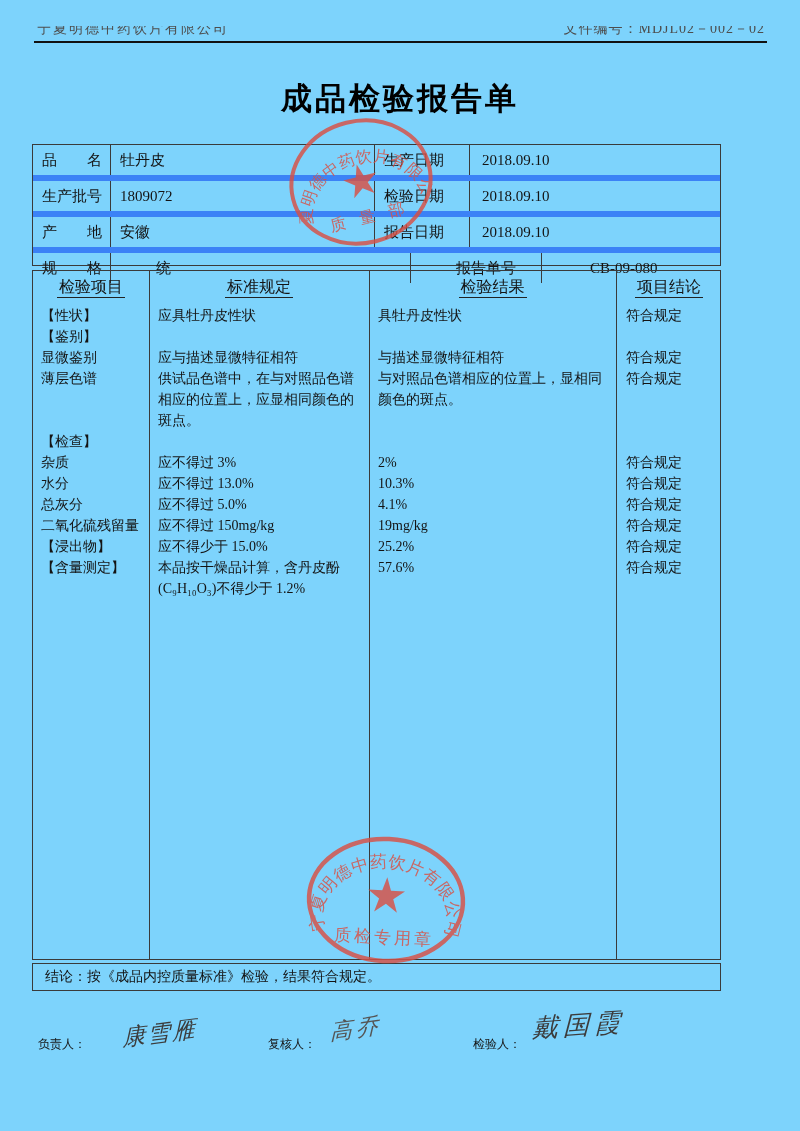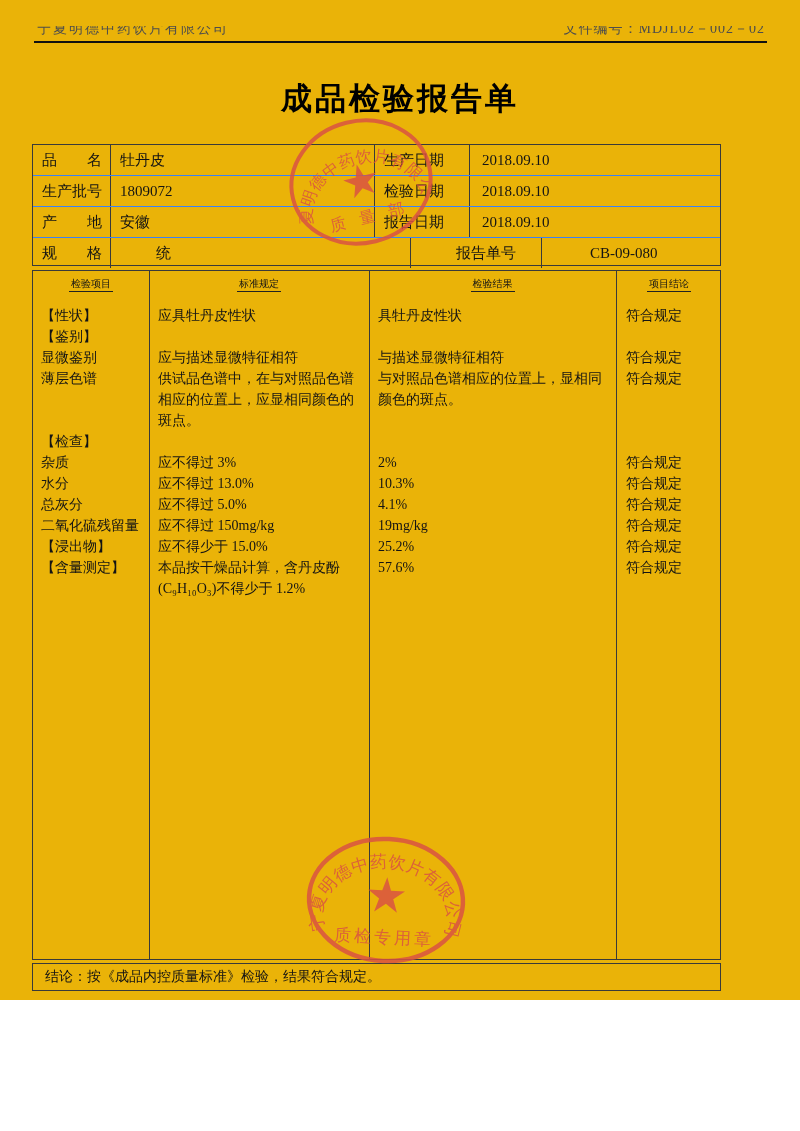--- a/index.html
+++ b/index.html
@@ -1,45 +1,45 @@
 <!DOCTYPE html>
 <html><head>
 <meta charset="utf-8">
 <style>
   html,body{margin:0;padding:0;background:#ffffff;}
   .page{
-    position:relative;width:800px;height:1000px;background:#eab308;overflow:hidden;
+    position:relative;width:800px;height:1131px;background:#7dd3fc;overflow:hidden;
     font-family:"Liberation Serif","DejaVu Serif",serif;color:#141414;
   }
   
   .hdr-rule{position:absolute;left:34px;top:41px;width:733px;height:2px;background:#111;}
   .hdr-clip{position:absolute;top:26px;height:15px;overflow:hidden;}
   .hdr-clip > span{display:block;margin-top:-6px;font-size:14px;letter-spacing:2px;color:#4d4d4d;white-space:nowrap;}
   .hdr-left{left:37px;width:360px;}
   .hdr-right{left:520px;width:245px;text-align:right;letter-spacing:0;}
   .hdr-right > span{letter-spacing:1px;}
   
   .title{
     position:absolute;left:0;top:78px;width:800px;text-align:center;
     font-family:Liberation Mono, monospace;
     font-weight:700;font-size:31px;letter-spacing:3px;color:#000;
   }
   
   .info-table{position:absolute;left:32px;top:144px;width:689px;height:122px;border:1px solid #3a3a3a;box-sizing:border-box;}
-  .info-row{display:grid;grid-template-columns:78px 264px 95px 252px;height:30px;border-bottom:1px solid #3b82f6;}
+  .info-row{display:grid;grid-template-columns:78px 264px 95px 252px;height:30px;border-bottom:6px solid #3b82f6;}
   .info-row:last-child{border-bottom:none;gap:36px;}
   .info-cell{display:flex;align-items:center;padding-left:9px;font-size:15px;box-sizing:border-box;border-right:1px solid #3a3a3a;white-space:nowrap;}
   .info-cell:last-child{border-right:none;}
   .info-cell.val2{padding-left:12px;}
   
   .main-table{position:absolute;left:32px;top:270px;width:689px;height:690px;border:1px solid #3a3a3a;box-sizing:border-box;}
   .vline{position:absolute;top:0;bottom:0;width:1px;background:#3a3a3a;}
   .vl-1{left:116px;} .vl-2{left:336px;} .vl-3{left:583px;}
   .mt-head{display:grid;grid-template-columns:116px 220px 247px 106px;height:34px;padding-top:6px;box-sizing:border-box;}
-  .mt-head .hc{text-align:center;font-size:10px;}
+  .mt-head .hc{text-align:center;font-size:16px;}
   .mt-head .hc span{border-bottom:1px solid #222;padding:0 2px 2px 2px;}
   .mt-body{}
   .mt-row{display:grid;grid-template-columns:116px 220px 247px 106px;}
   .mt-row .c{font-size:14px;line-height:21px;box-sizing:border-box;}
   .c-item{padding-left:8px;}
   .c-std{padding-left:9px;padding-right:4px;}
   .c-res{padding-left:9px;padding-right:6px;}
   .c-con{padding-left:10px;}
   
   .conclusion{

